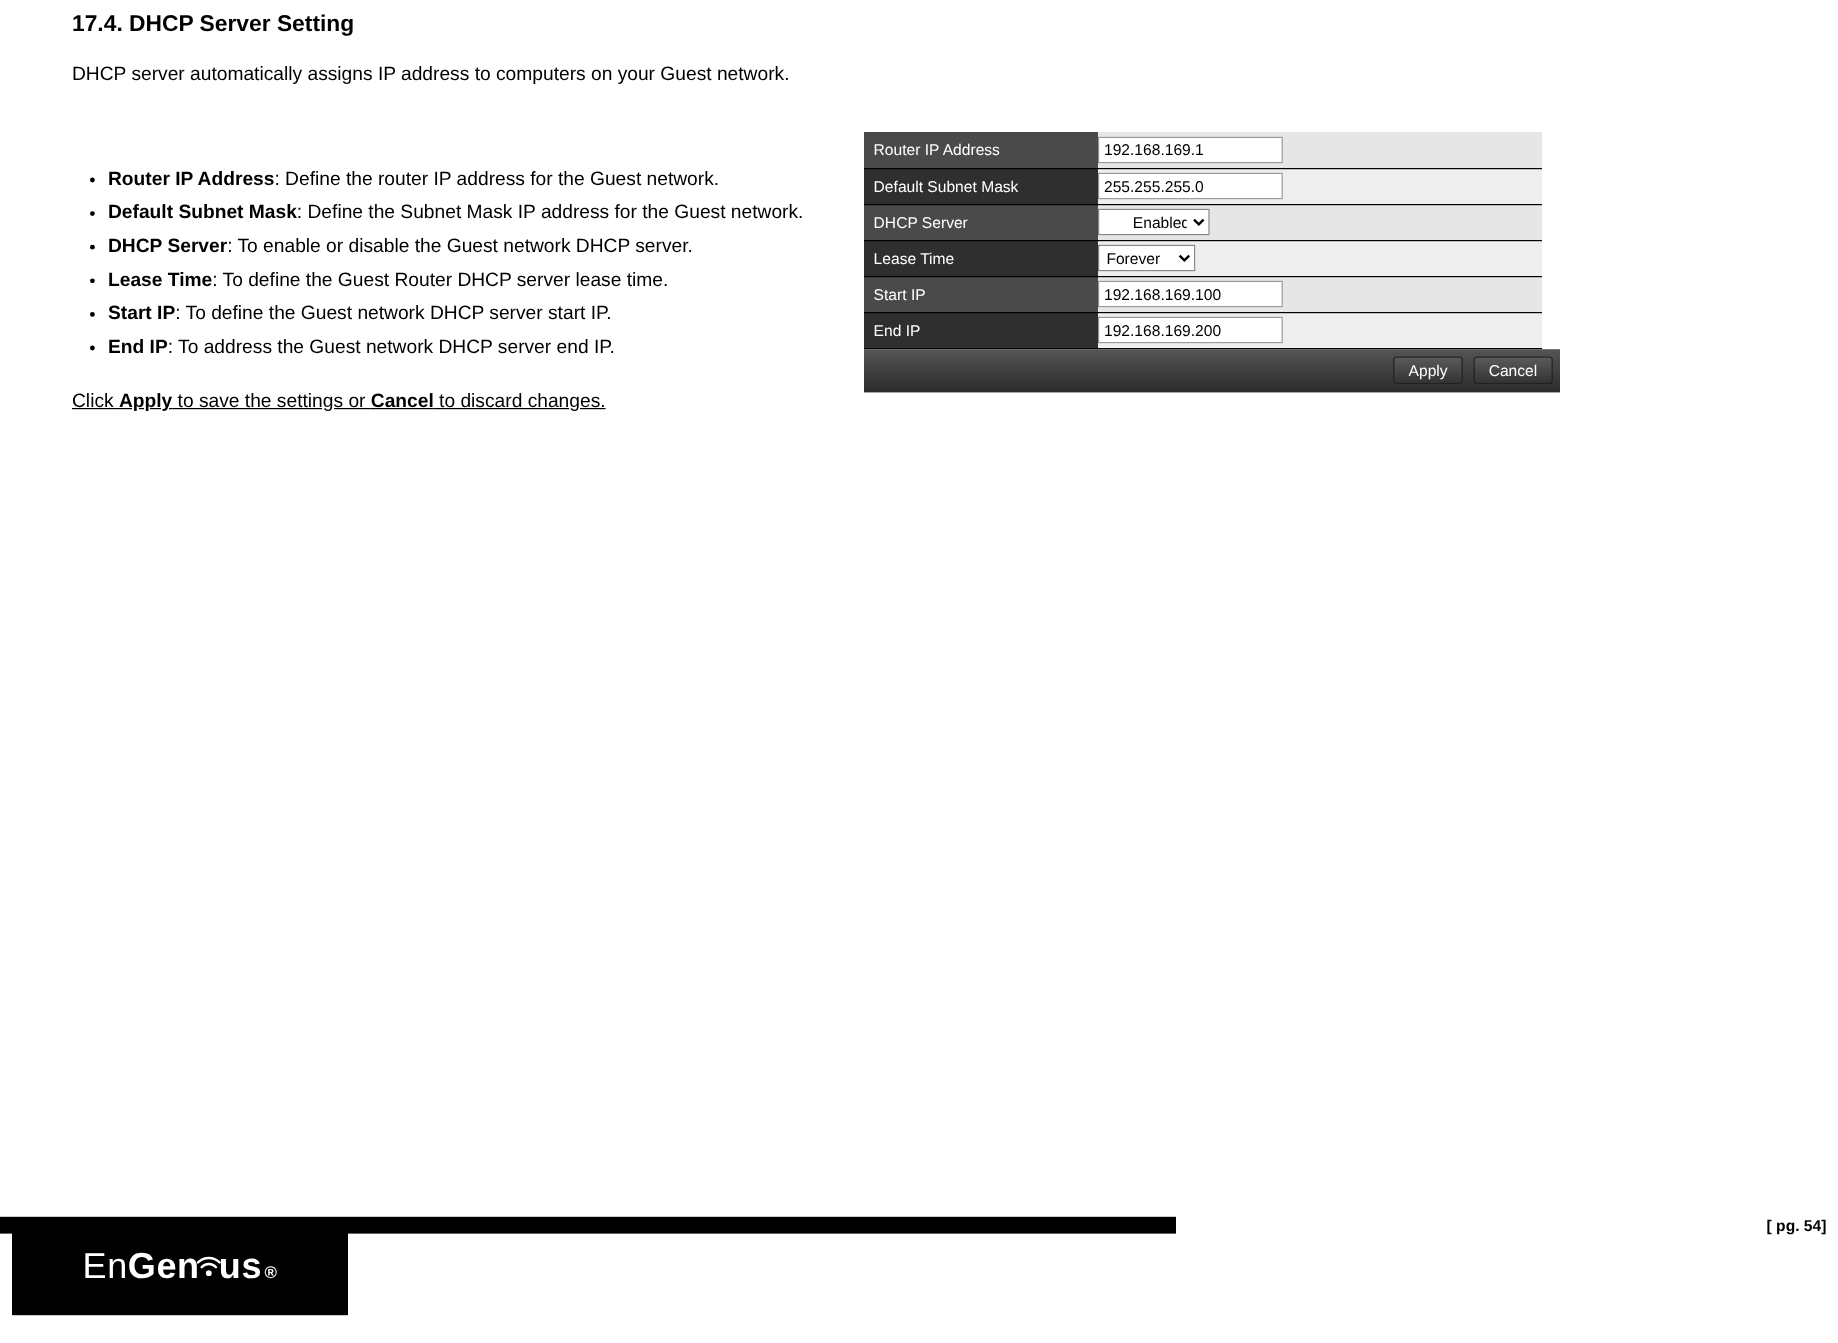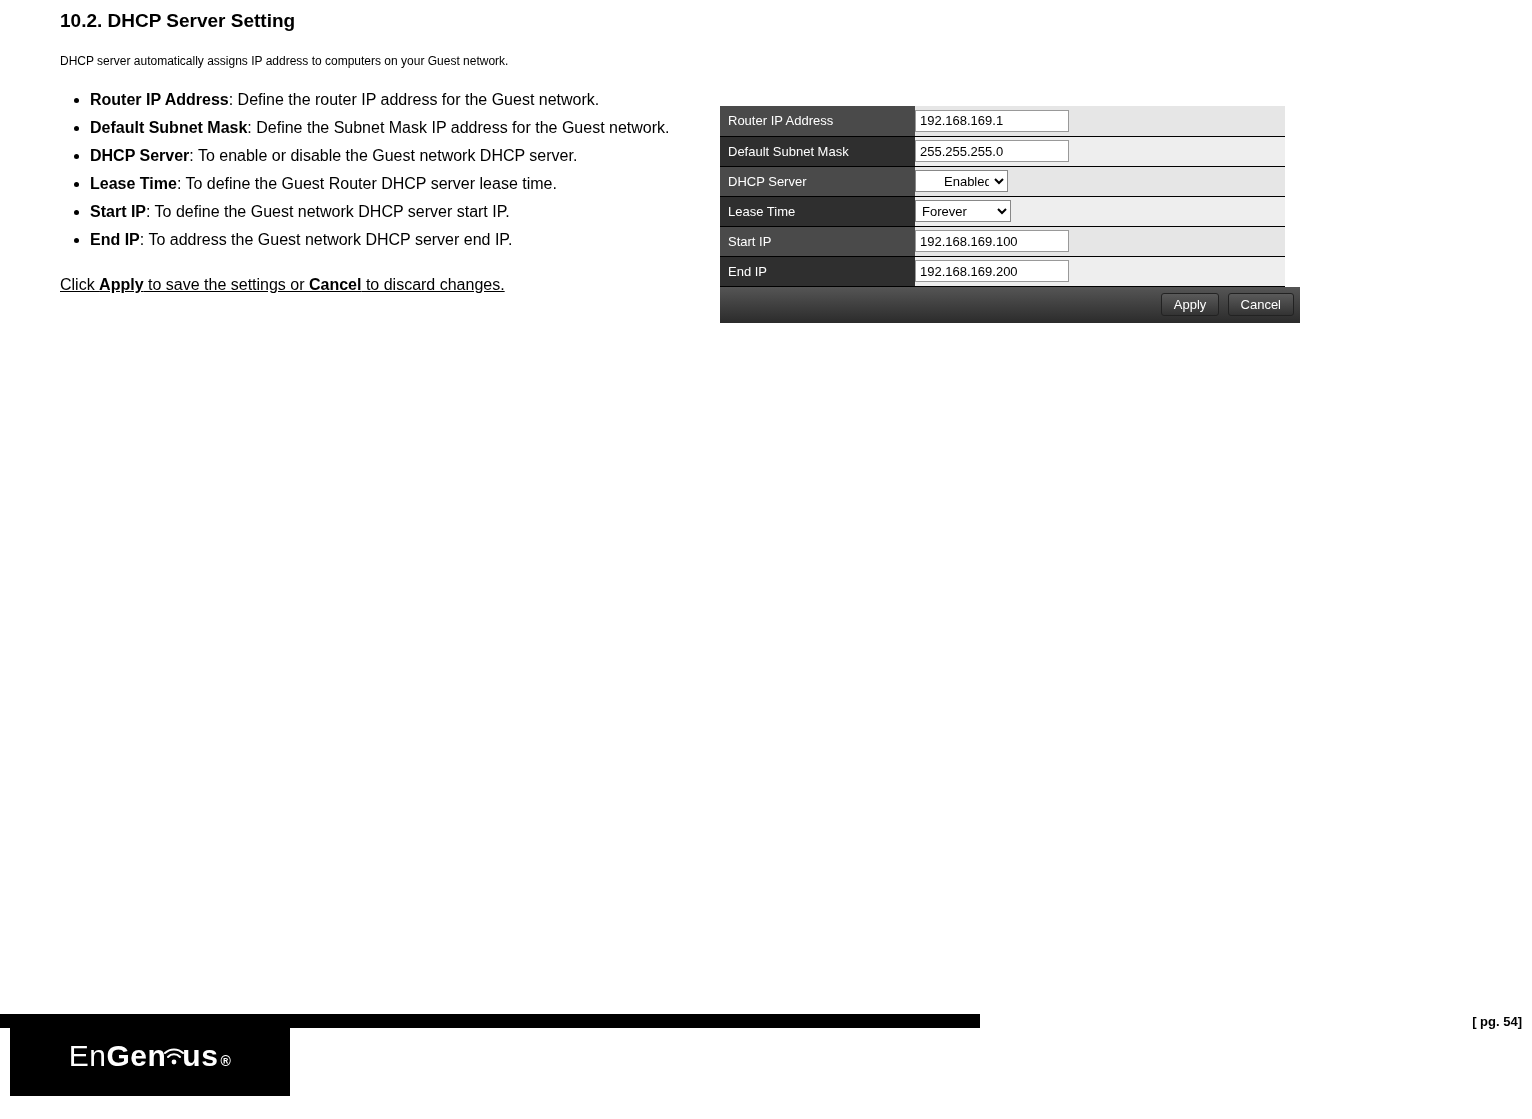--- a/index.html
+++ b/index.html
@@ -14,28 +14,28 @@
     }
     .content {
       padding: 10px 60px 0 60px;
     }
     h2.section-title {
       font-size: 19px;
       font-weight: bold;
       margin-bottom: 22px;
     }
     p.intro {
-      font-size: 12px;
+      font-size: 16px;
       margin-bottom: 18px;
     }
     .main-row {
       display: flex;
       gap: 40px;
     }
-    .text-col { flex: 0 0 620px; }
+    .text-col { flex: 0 0 620px; margin-top: 46px; }
     ul.defs {
       list-style: disc;
       padding-left: 30px;
       margin-bottom: 22px;
     }
     ul.defs li {
       font-size: 16px;
       line-height: 1.75;
     }
     ul.defs li .term { font-weight: bold; }
@@ -77,21 +77,21 @@
     }
     .select-input {
       font-family: Arial, sans-serif;
       font-size: 13px;
       height: 22px;
       border: 1px solid #888;
       background: #fff;
       padding: 1px 2px;
     }
     .sel-dhcp { width: 93px; padding-left: 24px; }
-    .sel-lease { width: 96px; }
+    .sel-lease { width: 81px; }
     .btn-row {
       background: linear-gradient(#555,#2b2b2b);
       height: 36px;
       text-align: right;
       padding: 6px 6px 16px 0;
     }
     .btn {
       display: inline-block;
       color: #fff;
       font-size: 13px;
@@ -149,21 +149,21 @@
       top: 0;
       font-size: 13px;
       font-weight: bold;
       font-family: Arial, sans-serif;
     }
   </style>
 </head>
 <body>
 
 <div class="content">
-  <h2 class="section-title">10.2.  DHCP Server Setting</h2>
+  <h2 class="section-title">17.4.  DHCP Server Setting</h2>
   <p class="intro">DHCP server automatically assigns IP address to computers on your Guest network.</p>
 
   <div class="main-row">
     <div class="text-col">
       <ul class="defs">
         <li><span class="term">Router IP Address</span><span>: Define the router IP address for the Guest network.</span></li>
         <li><span class="term">Default Subnet Mask</span><span>: Define the Subnet Mask IP address for the Guest network.</span></li>
         <li><span class="term">DHCP Server</span><span>: To enable or disable the Guest network DHCP server.</span></li>
         <li><span class="term">Lease Time</span><span>: To define the Guest Router DHCP server lease time.</span></li>
         <li><span class="term">Start IP</span><span>: To define the Guest network DHCP server start IP.</span></li>

